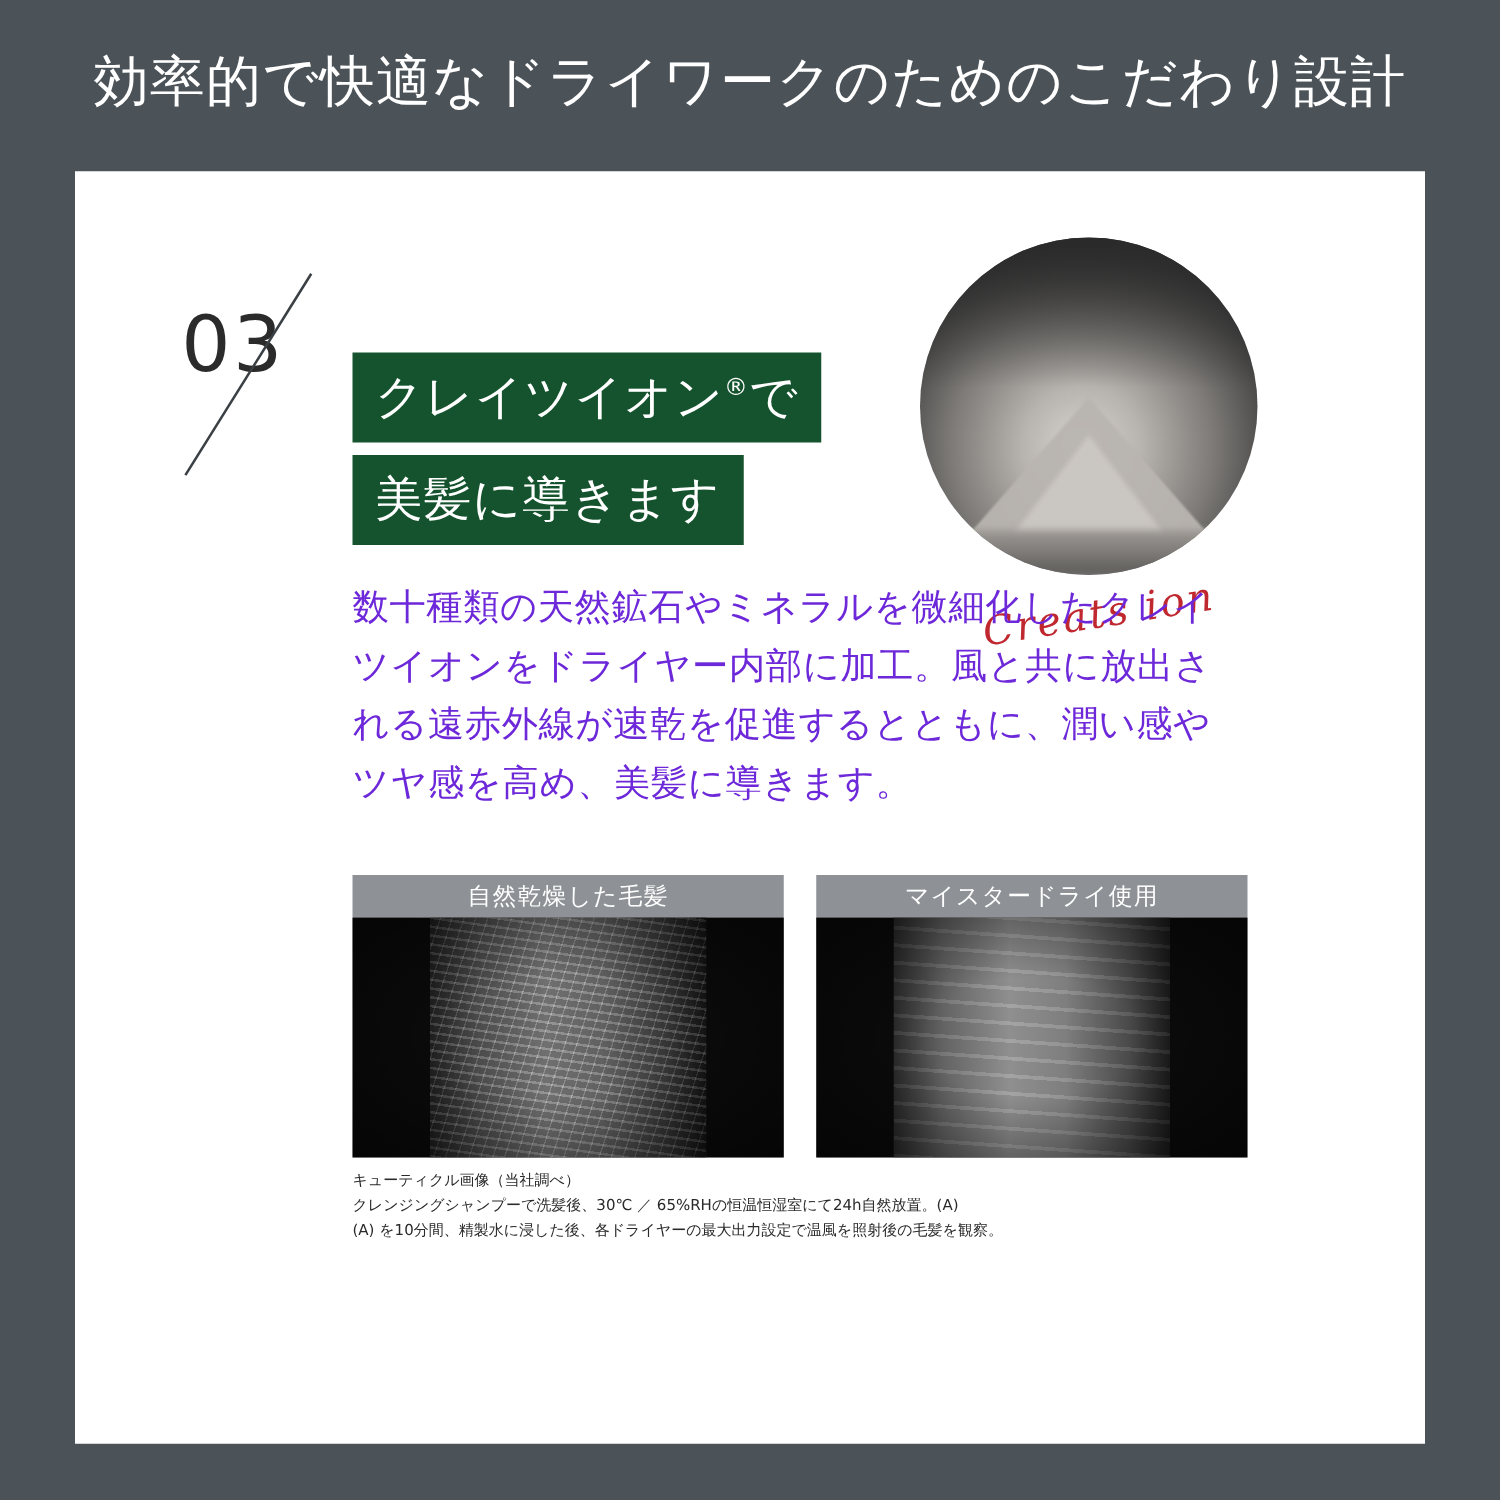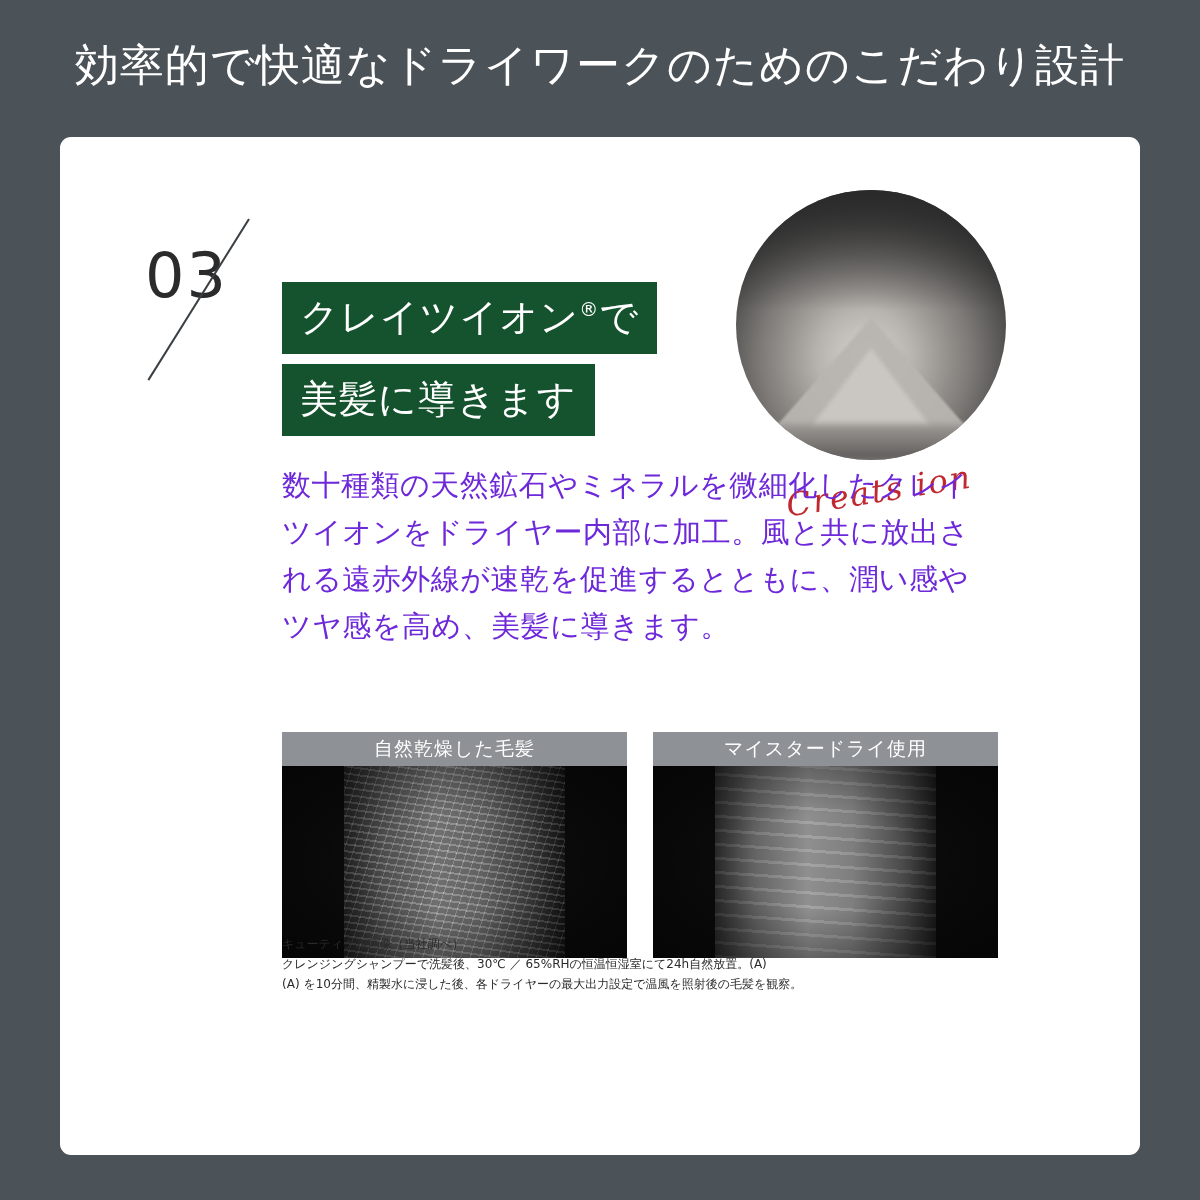--- a/index.html
+++ b/index.html
@@ -42,21 +42,20 @@
   }
 
   
   .card {
     position: absolute;
     left: 60px;
     top: 137px;
     width: 1080px;
     height: 1018px;
     background: #ffffff;
-    border-radius: 11px;
   }
 
   
   .num-block {
     position: absolute;
     left: 85px;
     top: 60px;
     width: 200px;
     height: 200px;
   }
@@ -195,21 +194,20 @@
   .compare-label {
     height: 34px;
     background: #8e9296;
     color: #ffffff;
     font-size: 19px;
     display: flex;
     align-items: center;
     justify-content: center;
     letter-spacing: 1px;
     font-family: Liberation Sans, sans-serif;
-    margin-top: 32px;
   }
   .sem {
     position: relative;
     height: 192px;
     background: #0b0b0b;
     overflow: hidden;
   }
   .sem .strand {
     position: absolute;
     top: 0;

